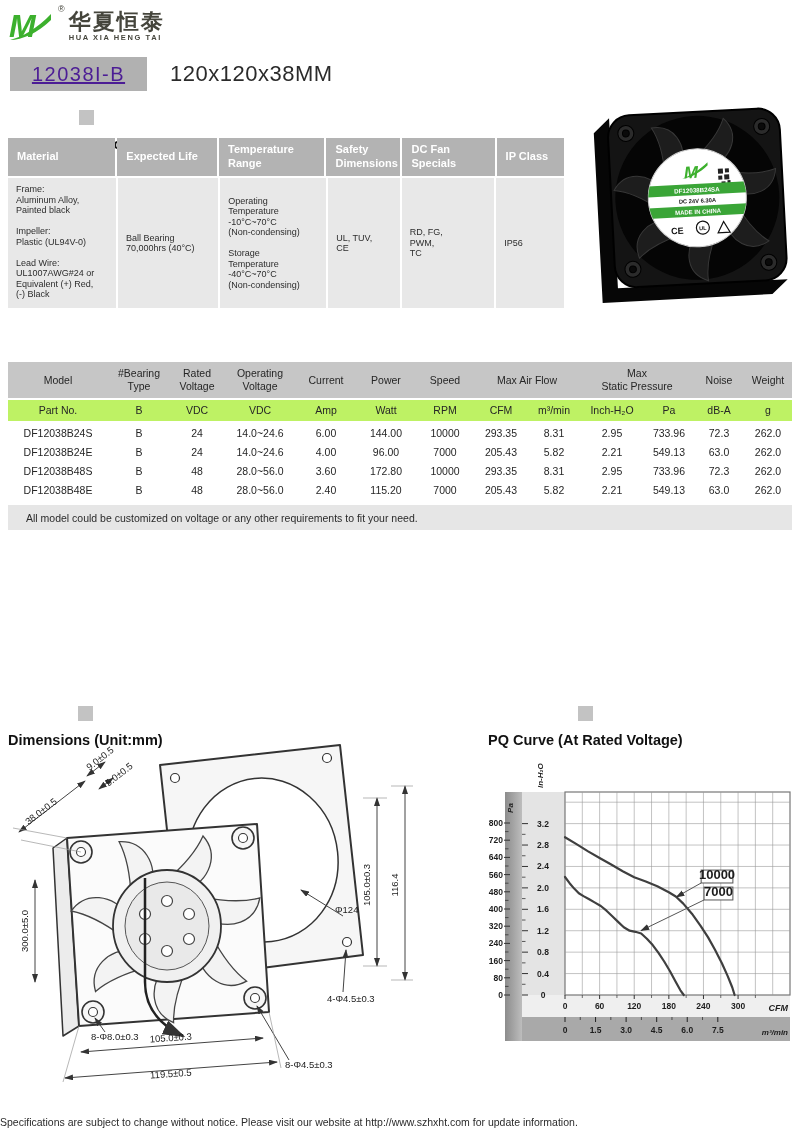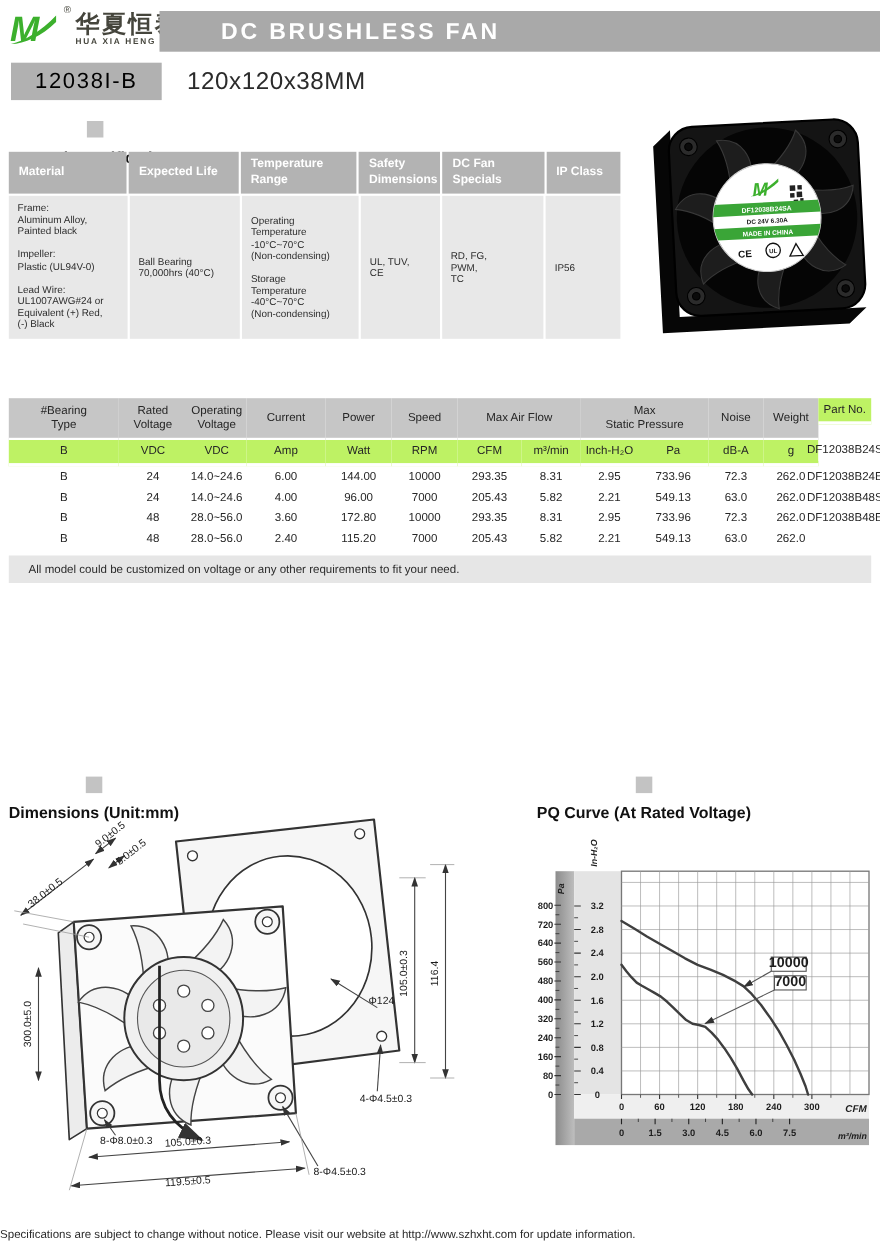--- a/index.html
+++ b/index.html
@@ -8,21 +8,21 @@
   
   .logo{position:absolute;left:8px;top:6px;display:flex;align-items:flex-start;gap:4px;}
   .logo-text{display:flex;flex-direction:column;margin-top:4px;}
   .logo-cn{font-size:22px;font-weight:700;color:#45453c;letter-spacing:2px;line-height:1.05;}
   .logo-en{font-size:7.5px;font-weight:700;color:#45453c;letter-spacing:1.6px;}
   .reg{font-size:9px;color:#45453c;margin-top:-2px;}
   .banner{position:absolute;left:145px;top:10px;right:0;height:37px;background:#a9a9a9;
           display:flex;align-items:center;padding-left:56px;color:#fff;font-weight:700;
           font-size:21px;letter-spacing:2.5px;}
   .model-box{position:absolute;left:10px;top:57px;width:137px;height:34px;background:#b1b1b1;
-          color:#000000;font-size:20px;letter-spacing:1.5px;display:flex;align-items:center;justify-content:center;}
+          color:#4c1d95;font-size:20px;letter-spacing:1.5px;display:flex;align-items:center;justify-content:center;text-decoration:underline;}
   .size-text{position:absolute;left:170px;top:57px;height:34px;display:flex;align-items:center;
           font-size:22px;color:#2b2b2b;letter-spacing:.5px;}
   
   .sec{position:absolute;display:flex;align-items:center;gap:11px;font-weight:700;font-size:14.5px;color:#111;flex-direction:column;}
   .bullet{width:15px;height:15px;background:#c3c3c3;flex:0 0 15px;}
   
   .gs-table{position:absolute;left:8px;top:138px;width:556px;}
   .gs-head,.gs-body{display:flex;gap:2px;}
   .gs-head{margin-bottom:2px;}
   .gs-hcell{background:#b3b3b3;color:#fff;font-weight:700;font-size:11px;line-height:1.25;
@@ -58,21 +58,20 @@
     <svg width="46" height="42" viewBox="0 0 46 42">
       <path d="M2,34 C14,31 30,22 43,8 L43,14 C30,27 14,34 2,34 Z" fill="#3cb02d"></path>
       <text x="1" y="31" font-size="32" font-weight="900" font-style="italic" fill="#3cb02d">M</text>
     </svg>
     <span class="reg">®</span>
     <div class="logo-text">
       <div class="logo-cn" lang="zh">华夏恒泰</div>
       <div class="logo-en">HUA XIA HENG TAI</div>
     </div>
   </div>
-  <div class="banner">DC BRUSHLESS FAN</div>
   <div class="model-box">12038I-B</div>
   <div class="size-text">120x120x38MM</div>
 
   <div class="sec" style="left:8px;top:110px;">
     <span class="bullet"></span>
     <span>General Specifications</span>
   </div>
   <div class="gs-table">
     <div class="gs-head">
       <div class="gs-hcell c0">Material</div>
@@ -170,20 +169,21 @@
           <circle cx="176" cy="160" r="3.4" fill="#0a0a0a"></circle>
       </g>
     </g>
   </svg>
 
   <div class="sec" style="left:8px;top:334px;margin-top:37px;">
     <span class="bullet"></span>
     <span>Specifications</span>
   </div>
   <div class="spec-grid" id="spec-grid">
+      <div class="sh1">Model</div>
       <div class="sh1">#Bearing
 Type</div>
       <div class="sh1">Rated
 Voltage</div>
       <div class="sh1">Operating
 Voltage</div>
       <div class="sh1">Current</div>
       <div class="sh1">Power</div>
       <div class="sh1">Speed</div>
       <div class="sh1" style="grid-column: span 2;">Max  Air  Flow</div>

